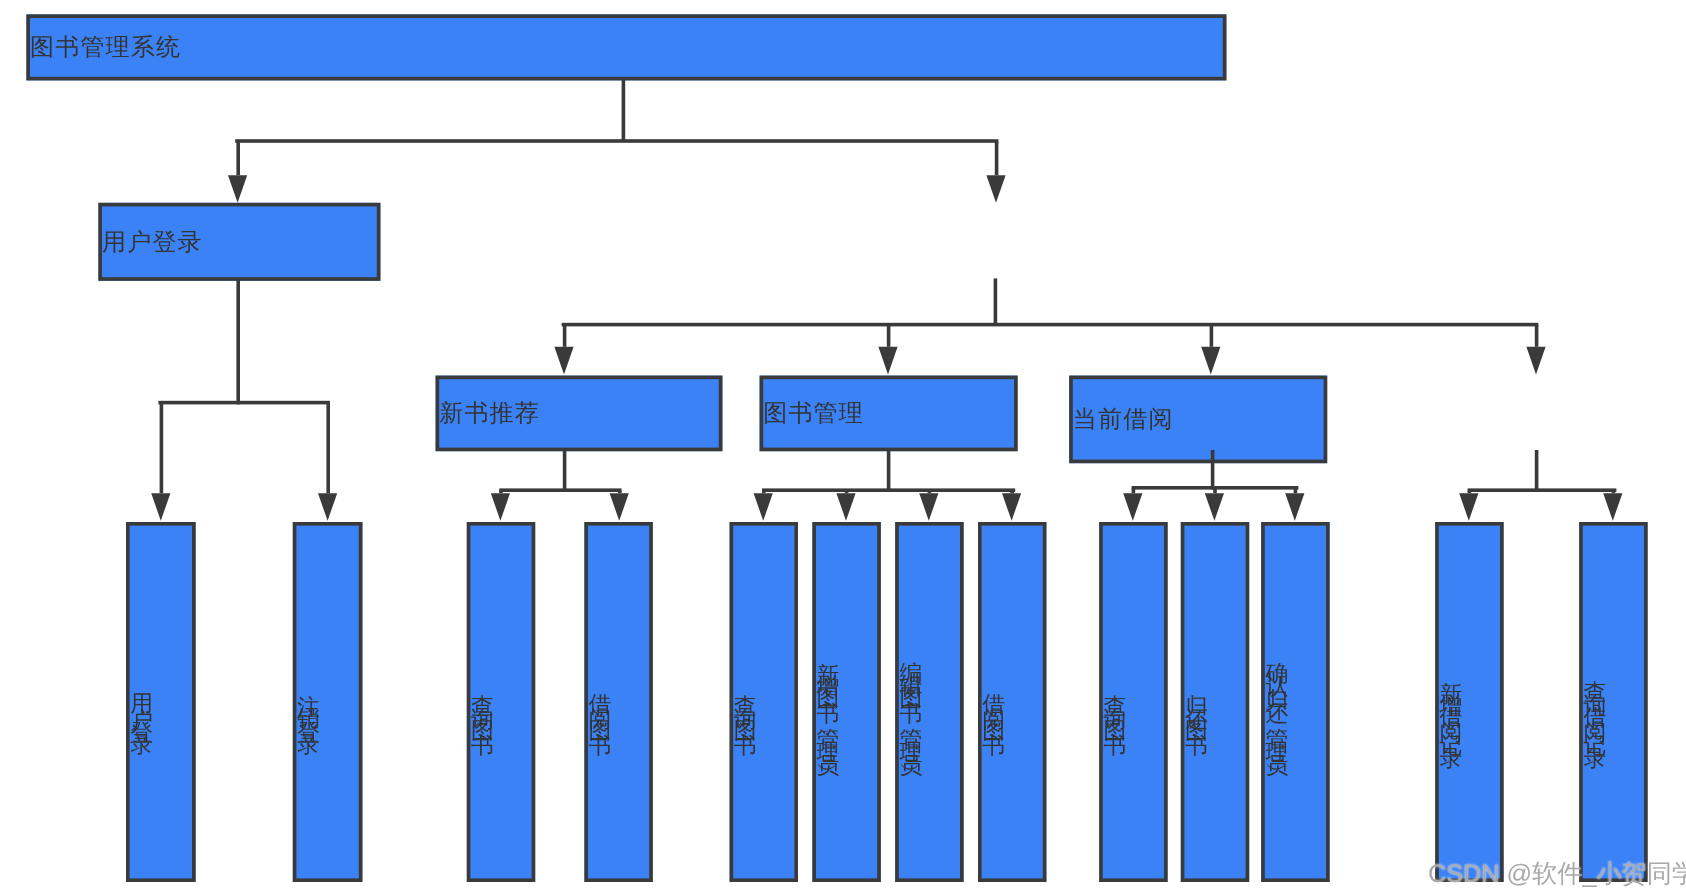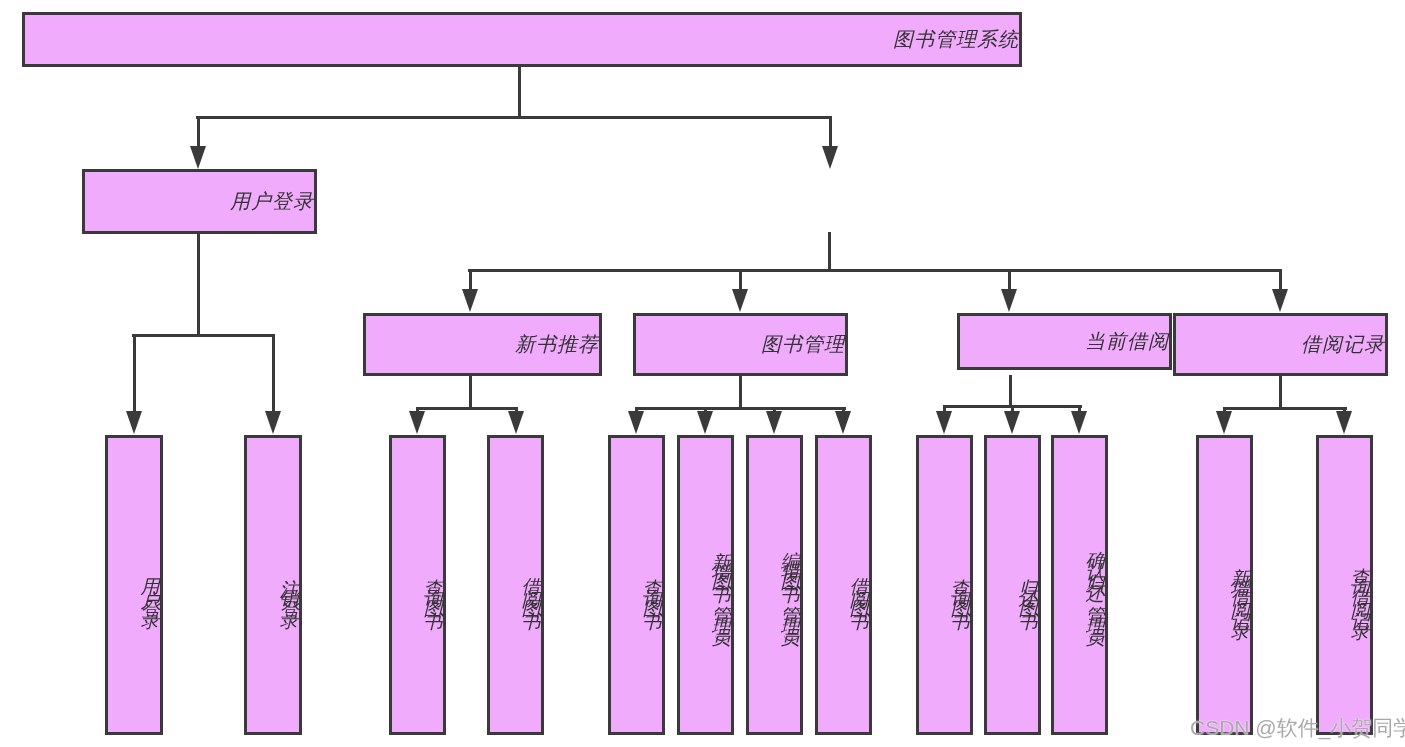--- a/index.html
+++ b/index.html
@@ -12,25 +12,24 @@
   body{font-family:"Liberation Sans","DejaVu Sans",sans-serif;}
   .stage{
     position:relative;
     width:1405px;height:747px;
     background:var(--bg);
     overflow:hidden;
   }
   .box{
     position:absolute;
     border:3px solid var(--line);
-    background:#f0abfc;
+    background:#3b82f6;
     box-sizing:border-box;
-    display:flex;align-items:center;justify-content:flex-end;
+    display:flex;align-items:center;justify-content:flex-start;
     color:var(--text);
-    font-style:italic;
   }
   .box.h span{
     font-size:20px;
     letter-spacing:1px;
     white-space:nowrap;
   }
   .box.v span{
     writing-mode:vertical-rl;
     text-orientation:mixed;
     font-size:19px;
@@ -78,25 +77,22 @@
   <div class="box h" style="left:82px;top:169px;width:235px;height:65px">
     <span>用户登录</span>
   </div>
 
   <div class="box h" style="left:363px;top:313px;width:239px;height:63px">
     <span>新书推荐</span>
   </div>
   <div class="box h" style="left:633px;top:313px;width:215px;height:63px">
     <span>图书管理</span>
   </div>
-  <div class="box h" style="left:957px;top:313px;width:215px;height:57px">
+  <div class="box h" style="left:891px;top:313px;width:215px;height:73px">
     <span>当前借阅</span>
-  </div>
-  <div class="box h" style="left:1173px;top:313px;width:215px;height:63px">
-    <span>借阅记录</span>
   </div>
 
   <div class="box v" style="left:105px;top:435px;width:58px;height:300px">
     <span>用户登录</span>
   </div>
   <div class="box v" style="left:244px;top:435px;width:58px;height:300px">
     <span>注销登录</span>
   </div>
   <div class="box v" style="left:389px;top:435px;width:57px;height:300px">
     <span>查询图书</span>

